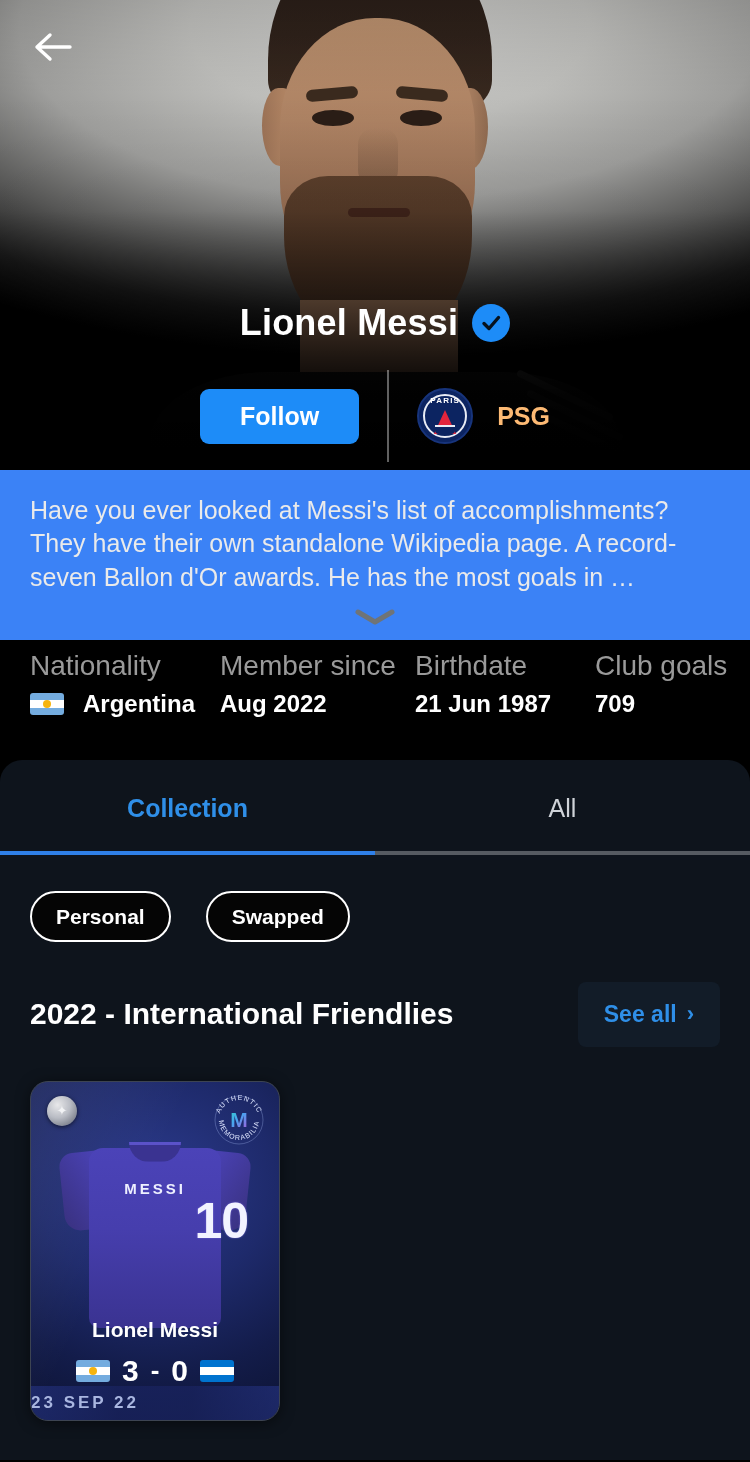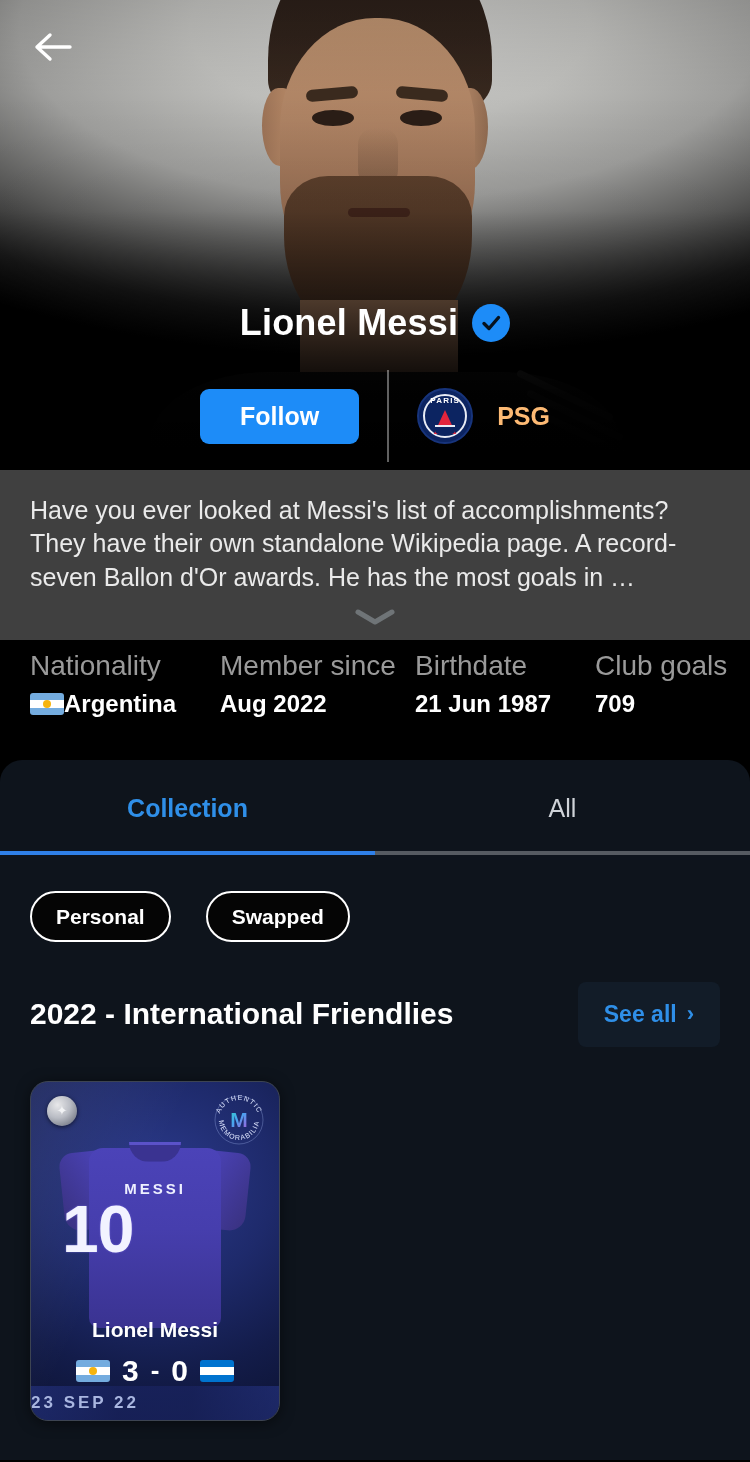--- a/index.html
+++ b/index.html
@@ -86,32 +86,32 @@
   .club-badge .ring { position:absolute; inset:4px; border-radius:50%; border:2px solid #e9ecf5; }
   .club-badge .paris { position:absolute; top:6px; left:0; right:0; text-align:center;
     font-size:8px; font-weight:700; color:#fff; letter-spacing:1.2px; }
   .club-badge .tower { position:absolute; left:50%; top:20px; transform:translateX(-50%);
     width:0; height:0; border-left:11px solid transparent; border-right:11px solid transparent; border-bottom:24px solid #e3253c; }
   .club-badge .base { position:absolute; left:50%; bottom:8px; transform:translateX(-50%);
     width:20px; height:9px; background:#0c2461; border-top:2px solid #e9ecf5; border-radius:0 0 4px 4px; }
   .club-name { font-size:25px; font-weight:600; color:#fdba74; }
 
   
-  .bio-wrap { background:#404040; padding:24px 30px 0 30px; }
+  .bio-wrap { background:#3b82f6; padding:24px 30px 0 30px; }
   .bio-text { color:#eaeaea; font-size:25px; line-height:1.33; font-weight:400; }
   .expand { display:flex; justify-content:center; padding:14px 0 10px 0; cursor:pointer; }
 
   
   .stats { background:#000; display:flex; padding:10px 30px 42px 30px; gap:0; }
   .stat { flex:0 0 auto; }
   .stat:nth-child(1){ width:190px; }
   .stat:nth-child(2){ width:195px; }
   .stat:nth-child(3){ width:180px; }
   .stat-label { color:#9a9a9a; font-size:28px; font-weight:400; margin-bottom:8px; }
-  .stat-value { color:#fff; font-size:24px; font-weight:700; display:flex; align-items:center; gap:0; }
+  .stat-value { color:#fff; font-size:24px; font-weight:700; display:flex; align-items:center; gap:19px; }
   .flag { width:34px; height:22px; border-radius:3px; flex:0 0 auto; position:relative; overflow:hidden; }
   .flag-ar { background:linear-gradient(to bottom,#74acdf 0 33%, #fff 33% 67%, #74acdf 67% 100%); }
   .flag-ar::after { content:""; position:absolute; left:50%; top:50%; transform:translate(-50%,-50%);
     width:8px; height:8px; border-radius:50%; background:#f6b40e; }
   .flag-hn { background:linear-gradient(to bottom,#0073cf 0 33%, #fff 33% 67%, #0073cf 67% 100%); }
   .flag-hn::after { content:""; position:absolute; left:50%; top:50%; transform:translate(-50%,-50%);
     color:#0073cf; font-size:8px; letter-spacing:-1px; }
 
   
   .panel { background:#0e141c; border-radius:22px 22px 0 0; min-height:700px; }
@@ -170,22 +170,22 @@
     border-radius:14px 14px 10px 10px;
   }
   .j-sleeve-l { position:absolute; left:0; top:18px; width:42px; height:78px;
     background:linear-gradient(to bottom left,#4b43b8,#39317f); border-radius:14px 4px 10px 16px; transform:rotate(-6deg); }
   .j-sleeve-r { position:absolute; right:0; top:18px; width:42px; height:78px;
     background:linear-gradient(to bottom right,#4b43b8,#39317f); border-radius:4px 14px 16px 10px; transform:rotate(6deg); }
   .j-collar { position:absolute; left:50%; top:8px; transform:translateX(-50%); width:52px; height:20px;
     background:#3a3391; border-radius:0 0 26px 26px; border-top:3px solid #5b52c9; }
   .j-name { position:absolute; left:0; right:0; top:46px; text-align:center;
     color:#eef0ff; font-size:15px; font-weight:700; letter-spacing:3px; }
-  .j-num { position:absolute; left:0; right:0; top:62px; text-align:left;
-    color:#f2f3ff; font-size:66px; font-weight:700; letter-spacing:-1px; line-height:1;
+  .j-num { position:absolute; left:0; right:0; top:62px; text-align:right;
+    color:#f2f3ff; font-size:50px; font-weight:700; letter-spacing:-1px; line-height:1;
     text-shadow:0 0 2px rgba(120,110,220,0.9); }
 
   .card-player { position:absolute; left:0; right:0; top:236px; text-align:center;
     color:#fff; font-size:21px; font-weight:700; }
   .card-score { position:absolute; left:0; right:0; top:272px; display:flex; align-items:center; justify-content:center; gap:12px; }
   .card-score .sc { color:#fff; font-size:30px; font-weight:700; }
   .card-score .dash { color:#fff; font-size:26px; font-weight:700; }
   .card-date-strip {
     position:absolute; left:0; right:0; bottom:0; height:34px;
     background:linear-gradient(to right, rgba(40,55,140,0.55) 0%, rgba(25,35,95,0.75) 35%, rgba(25,35,95,0.75) 65%, rgba(40,55,140,0.55) 100%);

